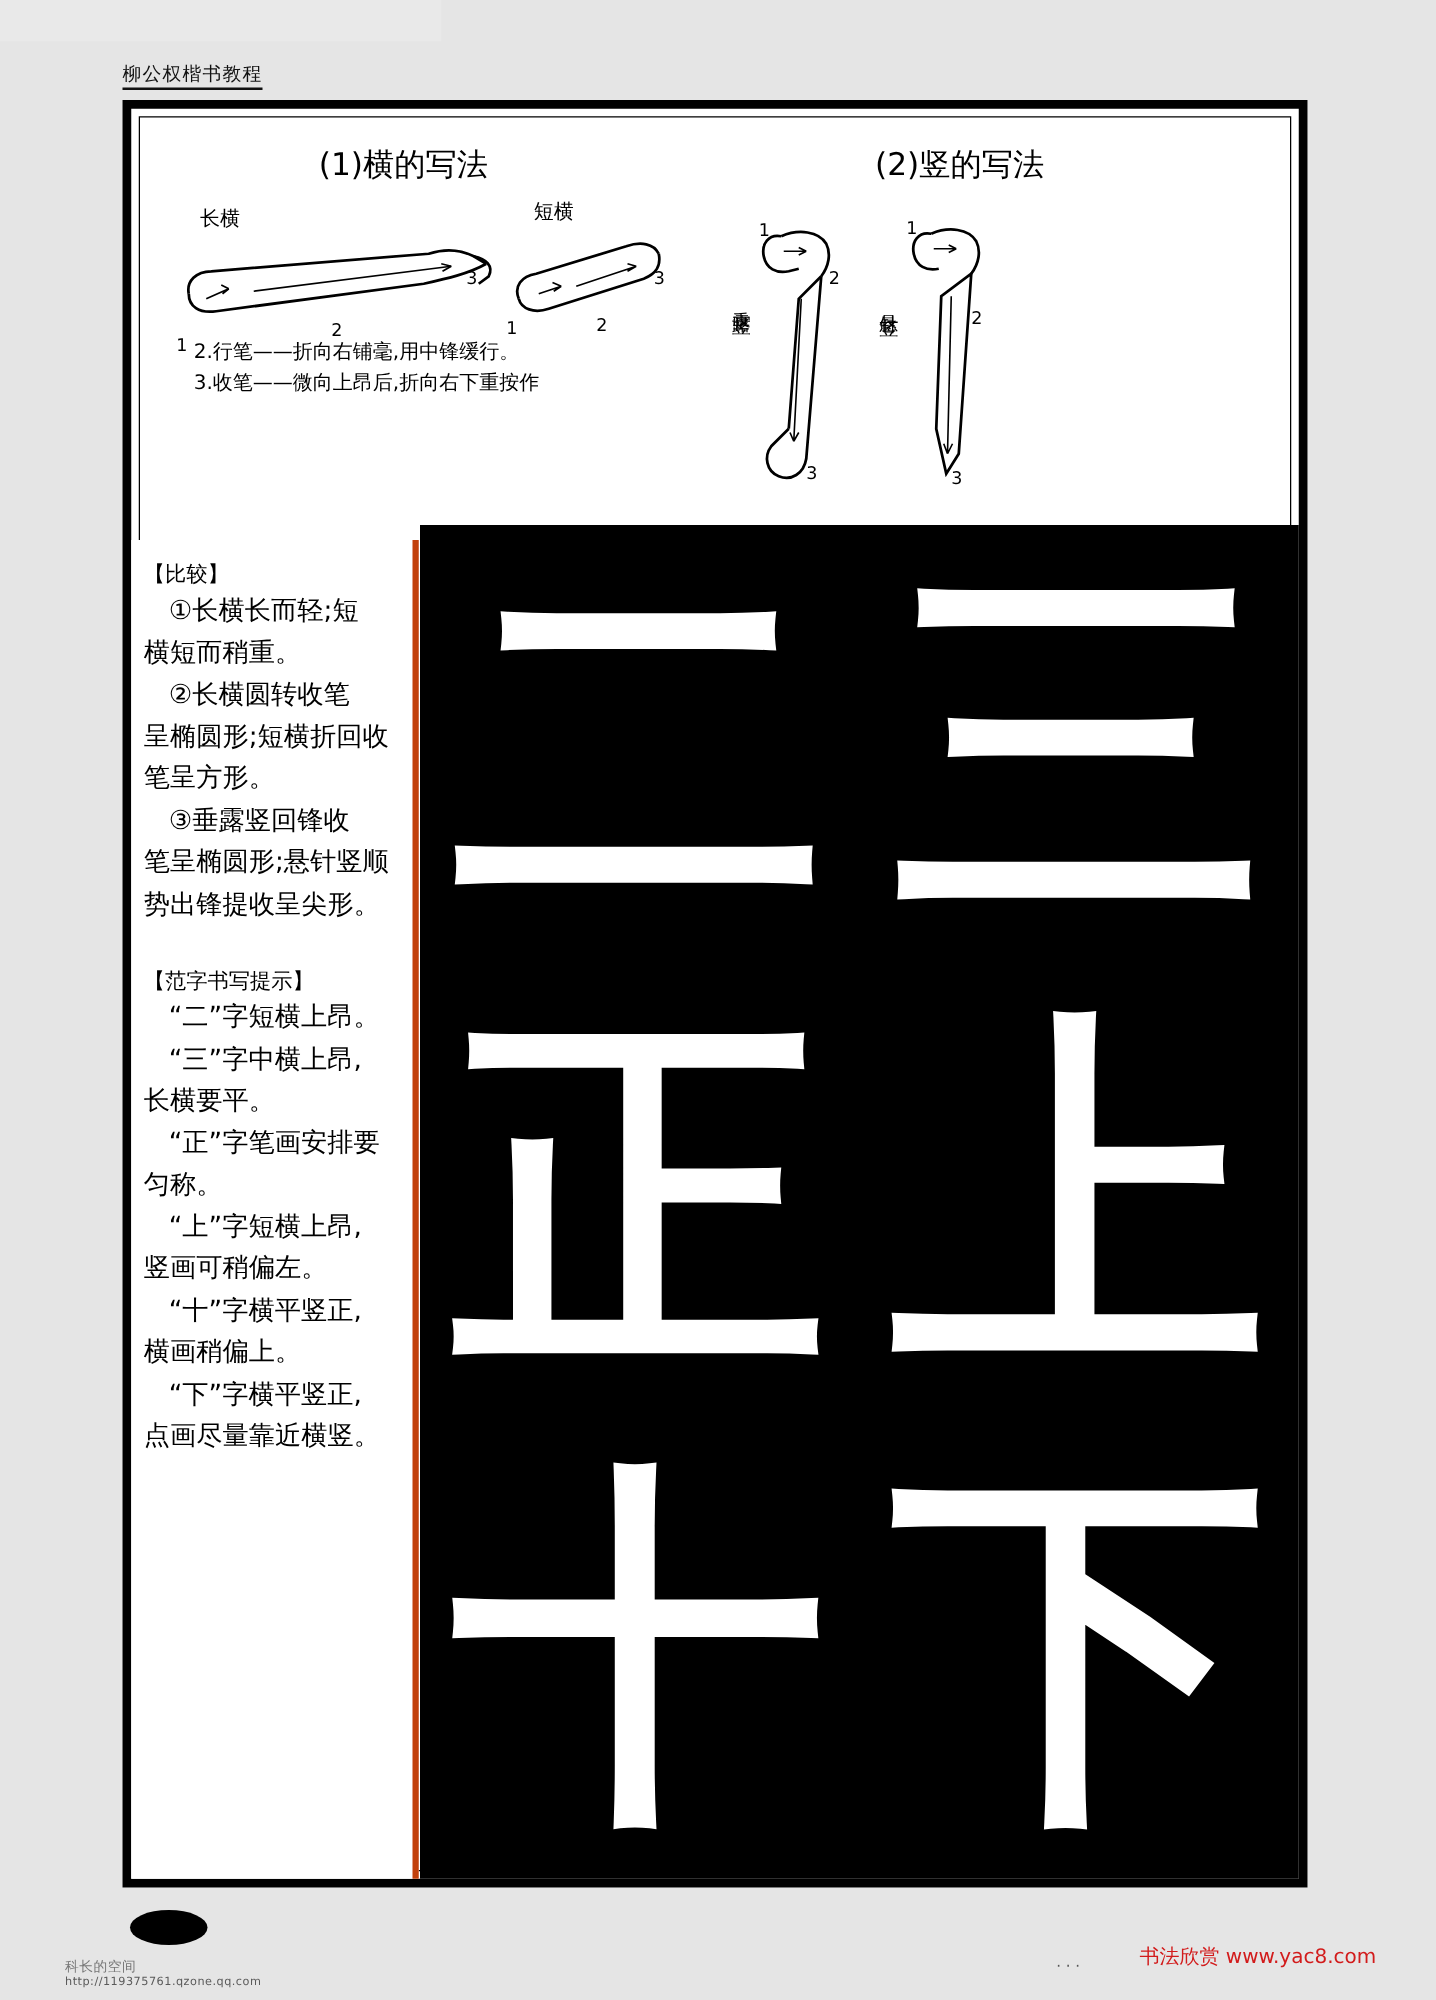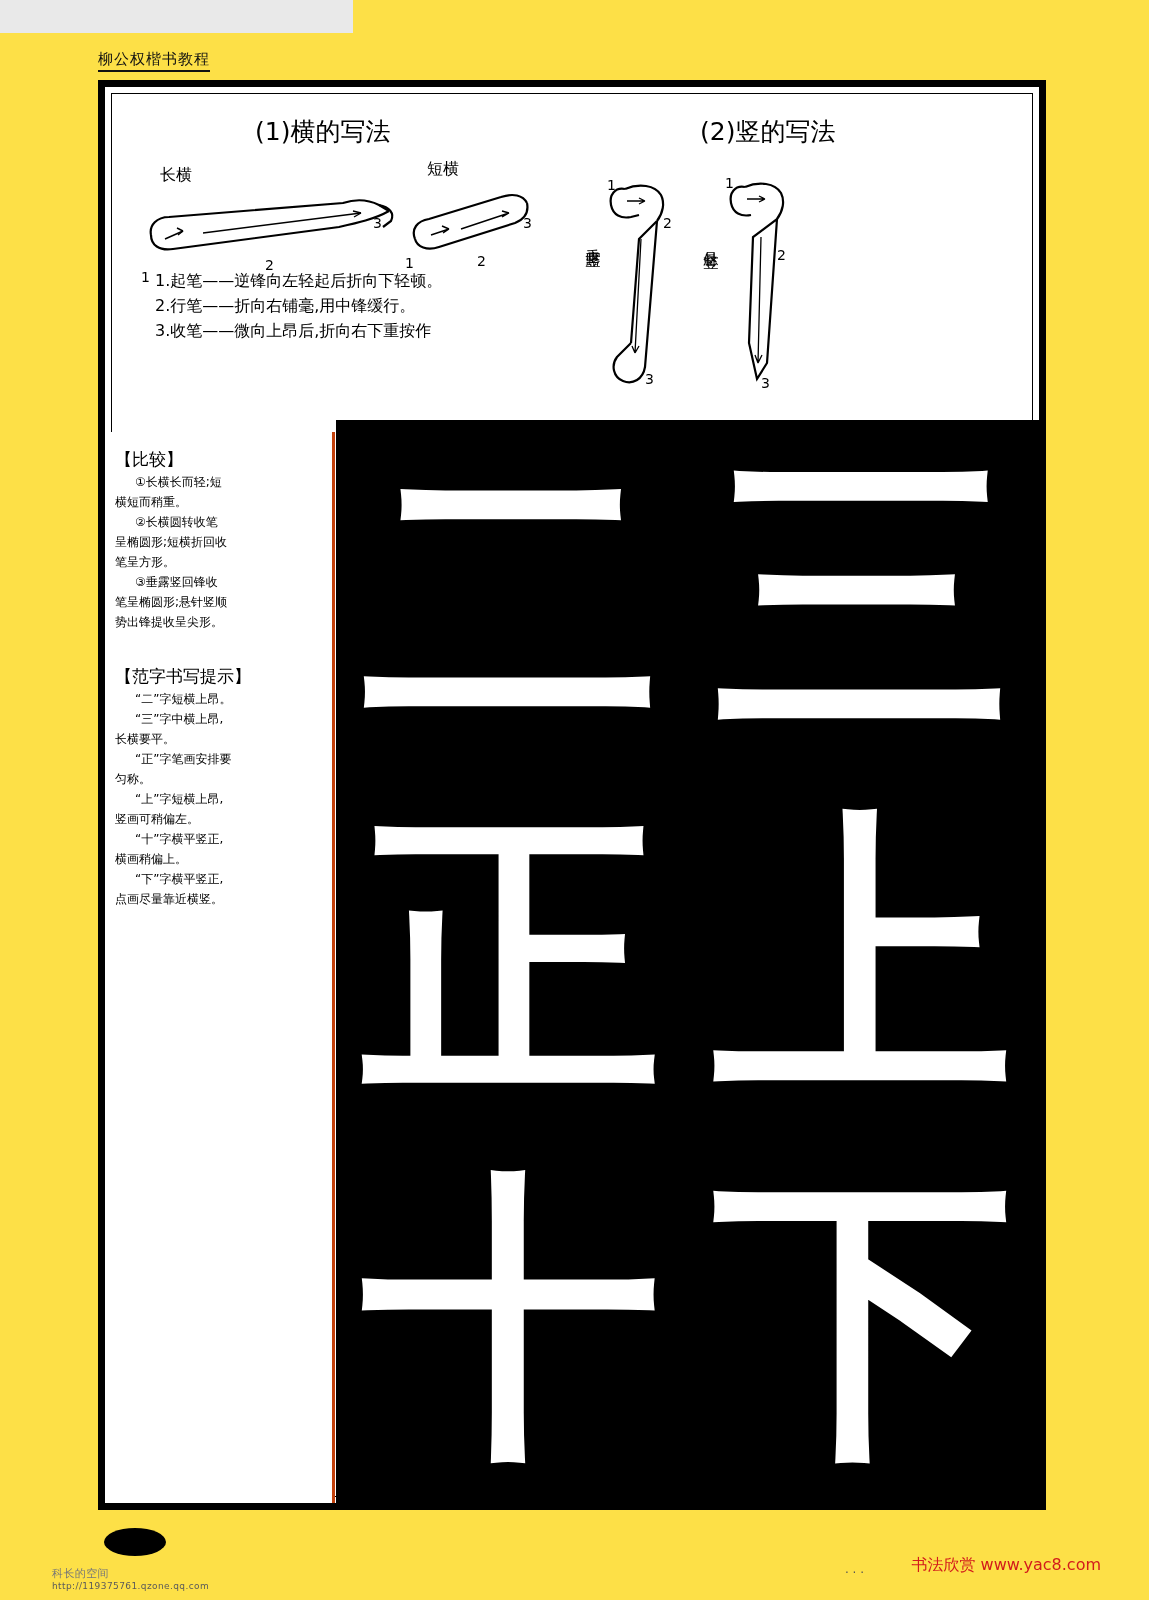--- a/index.html
+++ b/index.html
@@ -3,21 +3,21 @@
 <meta charset="utf-8">
 <style>
   html,body{margin:0;padding:0;}
   body{
     width:1149px;height:1600px;
     background:#ffffff;
     font-family:"DejaVu Sans","Liberation Sans",sans-serif;
     position:relative;
     overflow:hidden;
   }
-  .page{position:absolute;inset:0;background:#fde047;}
+  .page{position:absolute;inset:0;background:#e5e5e5;}
 
   
   .header-band{
     position:absolute;left:0;top:0;width:353px;height:33px;background:#e9e9e9;
   }
   .book-title{
     position:absolute;left:98px;top:50px;
     font-size:15px;color:#111;letter-spacing:1px;
     font-family:"DejaVu Sans","Liberation Sans",sans-serif;
     border-bottom:2px solid #111;
@@ -55,29 +55,29 @@
   .steps{position:absolute;font-size:16px;line-height:1.55;color:#000;}
   .steps div{white-space:nowrap;}
   .indent{padding-left:24px;}
 
   
   svg{display:block;}
 
   
   .leftcol{
     position:absolute;left:105px;top:432px;width:230px;height:1071px;
-    border-right:3px solid #c2410c;
+    border-right:5px solid #c2410c;
     box-sizing:border-box;
     padding:10px 8px 0 10px;
     background:#fff;
   }
   .bracket-head{
     font-size:17px;color:#000;margin:6px 0 2px 0;letter-spacing:0px;
   }
-  .para{font-size:12px;line-height:1.5;color:#000;margin:0 0 2px 0;}
+  .para{font-size:21px;line-height:1.5;color:#000;margin:0 0 2px 0;}
   .para.ind{text-indent:20px;}
 
   
   .grid{
     position:absolute;left:336px;top:420px;width:703px;height:1083px;
     background:#000;
     display:grid;grid-template-columns:1fr 1fr;grid-template-rows:1fr 1fr 1fr;
   }
   .cell{position:relative;overflow:hidden;}
   .cell .glyph{
@@ -143,21 +143,20 @@
       <path d="M10,54 C6,44 12,36 24,34 L96,12 C108,8 118,10 122,18" fill="none" stroke="#000" stroke-width="2.2"></path>
       <path d="M10,54 C12,62 22,66 34,62 L110,38 C120,34 124,28 122,18" fill="none" stroke="#000" stroke-width="2.2"></path>
       <path d="M26,50 L44,44 M44,44 L37,41 M44,44 L38,48" stroke="#000" stroke-width="1.4" fill="none"></path>
       <path d="M56,44 L104,28 M104,28 L97,26 M104,28 L97,32" stroke="#000" stroke-width="1.4" fill="none"></path>
     </svg>
     <div class="num" style="left:300px;top:168px;">1</div>
     <div class="num" style="left:372px;top:166px;">2</div>
     <div class="num" style="left:418px;top:128px;">3</div>
 
     <div class="steps" style="left:50px;top:182px;width:430px;">
-      <div>1.起笔——逆锋向左轻起后折向下轻顿。</div>
       <div>2.行笔——折向右铺毫,用中锋缓行。</div>
       <div>3.收笔——微向上昂后,折向右下重按作</div>
     </div>
 
     <div class="vlabel" style="left:478px;top:150px;">垂露竖</div>
     <svg width="90" height="230" style="position:absolute;left:500px;top:80px;">
       <path d="M20,22 C10,20 4,28 6,38 C8,48 16,52 26,50 L34,48" fill="none" stroke="#000" stroke-width="2.2"></path>
       <path d="M20,22 C34,16 50,18 56,28 C60,36 58,46 52,54" fill="none" stroke="#000" stroke-width="2.2"></path>
       <path d="M52,54 L40,200 C38,212 28,218 18,214 C8,210 6,198 12,190 L26,176" fill="none" stroke="#000" stroke-width="2.2"></path>
       <path d="M26,176 L34,72 L52,54" fill="none" stroke="#000" stroke-width="2.2"></path>

